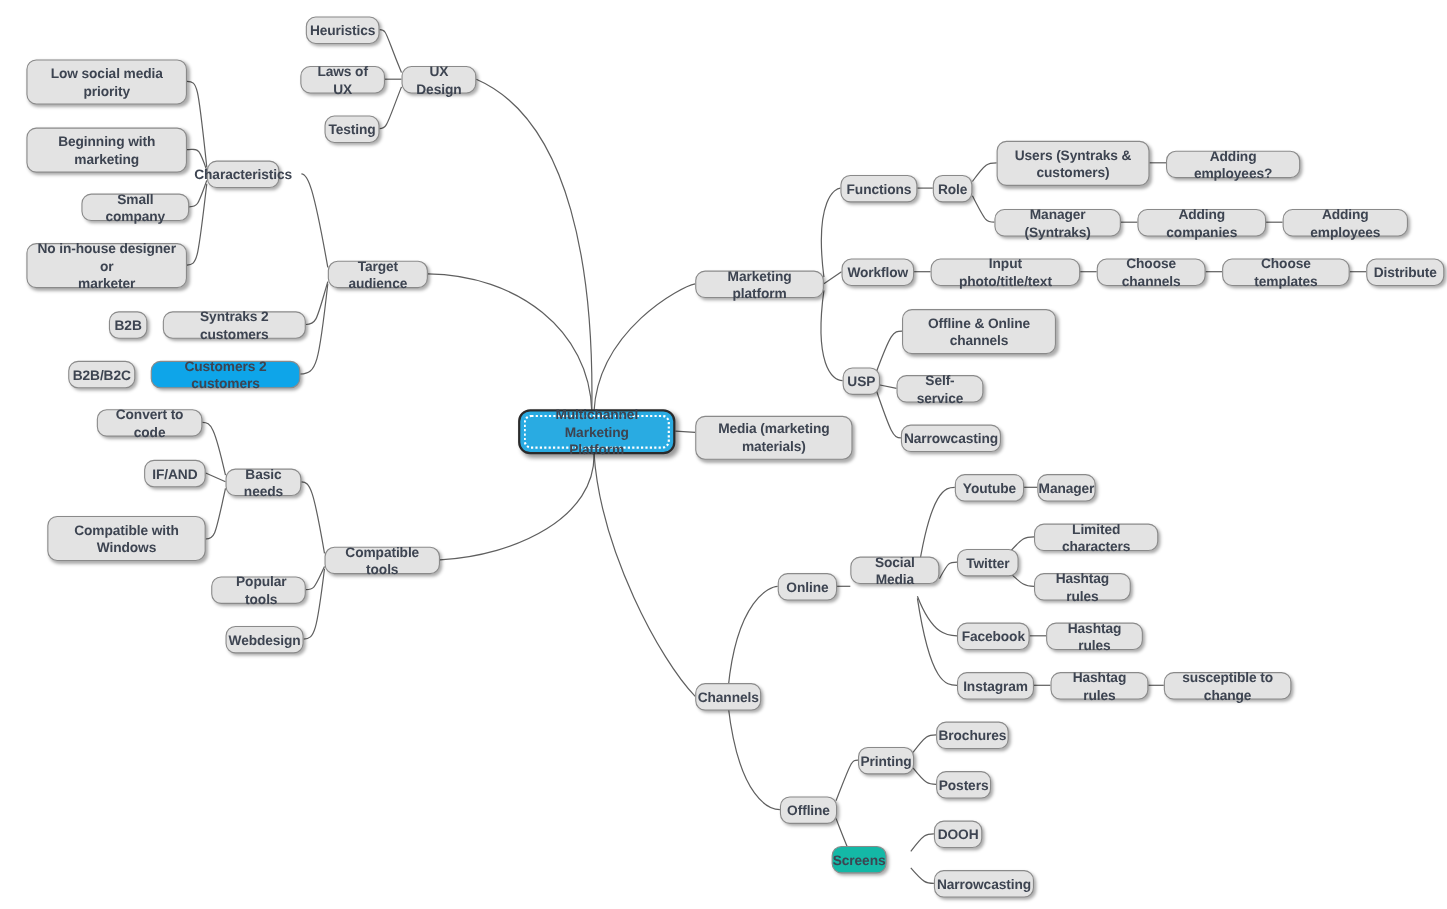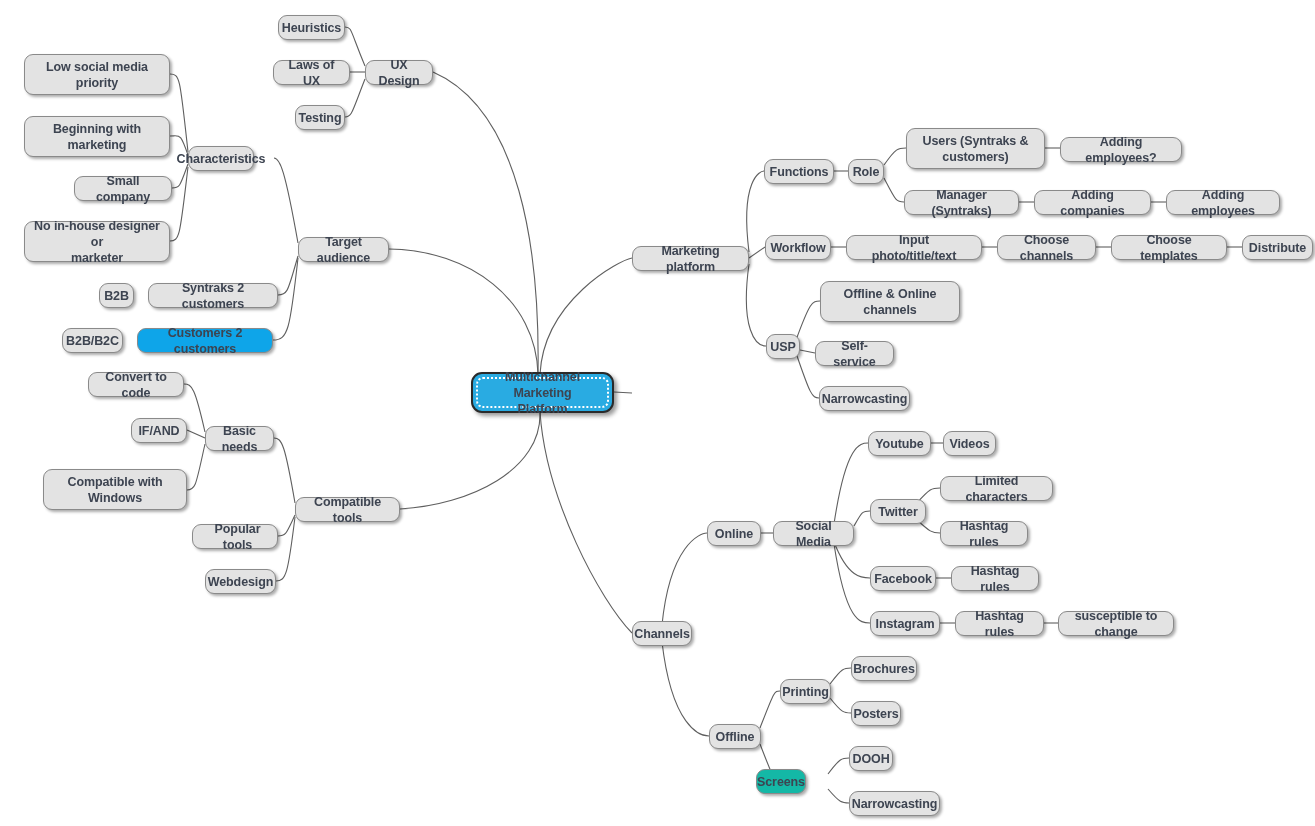--- a/index.html
+++ b/index.html
@@ -126,20 +126,24 @@
       <path d="M 828,774 C 840,758 842,758 849,758"></path>
       <path d="M 828,789 C 840,803 842,803 849,803"></path>
     </g>
   </svg>
 
   <div class="node root" style="left: 471px; top: 372px; width: 143px; height: 41px; background: rgb(41, 171, 226); border-color: rgb(42, 42, 42); color: rgb(61, 68, 81);">
     <span class="lbl">Multichannel Marketing
 Platform</span>
   </div>
 
+  <div class="node" style="left: 632px; top: 378px; width: 143px; height: 40px; background: rgb(227, 227, 227); border-color: rgb(138, 138, 138); color: rgb(61, 68, 81);">
+    <span class="lbl">Media (marketing
+materials)</span>
+  </div>
 
   <div class="node" style="left: 365px; top: 60px; width: 68px; height: 25px; background: rgb(227, 227, 227); border-color: rgb(138, 138, 138); color: rgb(61, 68, 81);">
     <span class="lbl">UX Design</span>
   </div>
   <div class="node" style="left: 278px; top: 15px; width: 67px; height: 25px; background: rgb(227, 227, 227); border-color: rgb(138, 138, 138); color: rgb(61, 68, 81);">
     <span class="lbl">Heuristics</span>
   </div>
   <div class="node" style="left: 273px; top: 60px; width: 77px; height: 25px; background: rgb(227, 227, 227); border-color: rgb(138, 138, 138); color: rgb(61, 68, 81);">
     <span class="lbl">Laws of UX</span>
   </div>
@@ -257,28 +261,28 @@
   <div class="node" style="left: 819px; top: 386px; width: 91px; height: 25px; background: rgb(227, 227, 227); border-color: rgb(138, 138, 138); color: rgb(61, 68, 81);">
     <span class="lbl">Narrowcasting</span>
   </div>
 
   <div class="node" style="left: 632px; top: 621px; width: 60px; height: 25px; background: rgb(227, 227, 227); border-color: rgb(138, 138, 138); color: rgb(61, 68, 81);">
     <span class="lbl">Channels</span>
   </div>
   <div class="node" style="left: 707px; top: 521px; width: 54px; height: 25px; background: rgb(227, 227, 227); border-color: rgb(138, 138, 138); color: rgb(61, 68, 81);">
     <span class="lbl">Online</span>
   </div>
-  <div class="node" style="left: 773px; top: 521px; width: 81px; height: 25px; background: rgb(227, 227, 227); border-color: rgb(138, 138, 138); color: rgb(61, 68, 81);">
+  <div class="node" style="left: 773px; top: 506px; width: 81px; height: 25px; background: rgb(227, 227, 227); border-color: rgb(138, 138, 138); color: rgb(61, 68, 81);">
     <span class="lbl">Social Media</span>
   </div>
   <div class="node" style="left: 868px; top: 431px; width: 63px; height: 25px; background: rgb(227, 227, 227); border-color: rgb(138, 138, 138); color: rgb(61, 68, 81);">
     <span class="lbl">Youtube</span>
   </div>
   <div class="node" style="left: 943px; top: 431px; width: 53px; height: 25px; background: rgb(227, 227, 227); border-color: rgb(138, 138, 138); color: rgb(61, 68, 81);">
-    <span class="lbl">Videos</span>
+    <span class="lbl">Manager</span>
   </div>
   <div class="node" style="left: 870px; top: 499px; width: 56px; height: 25px; background: rgb(227, 227, 227); border-color: rgb(138, 138, 138); color: rgb(61, 68, 81);">
     <span class="lbl">Twitter</span>
   </div>
   <div class="node" style="left: 940px; top: 476px; width: 113px; height: 25px; background: rgb(227, 227, 227); border-color: rgb(138, 138, 138); color: rgb(61, 68, 81);">
     <span class="lbl">Limited characters</span>
   </div>
   <div class="node" style="left: 940px; top: 521px; width: 88px; height: 25px; background: rgb(227, 227, 227); border-color: rgb(138, 138, 138); color: rgb(61, 68, 81);">
     <span class="lbl">Hashtag rules</span>
   </div>

